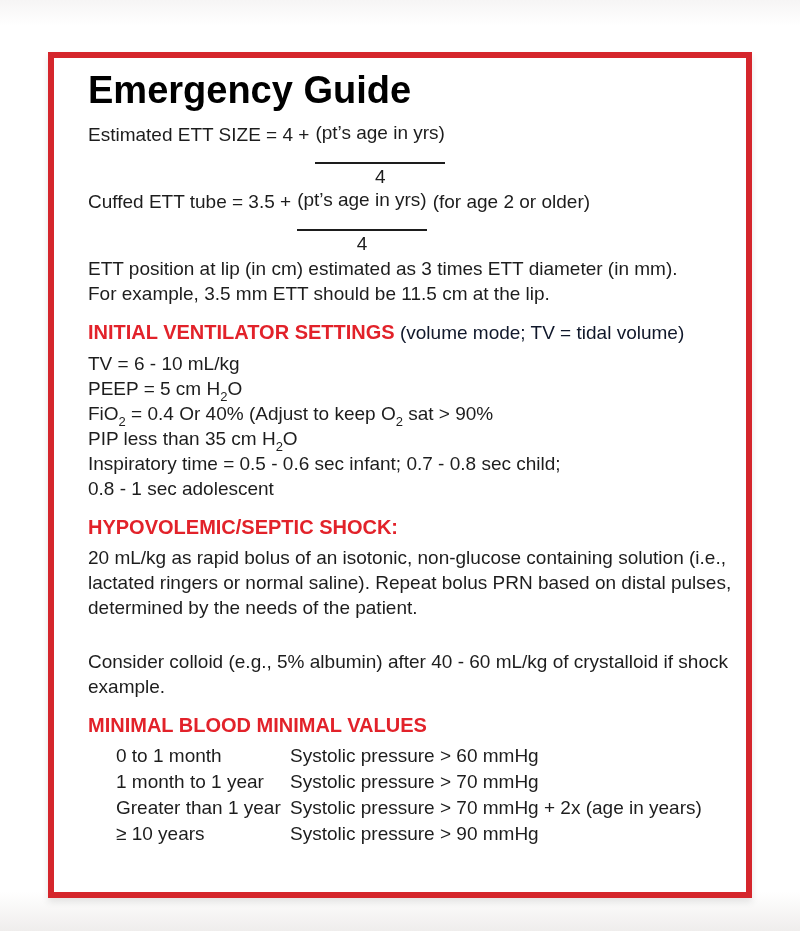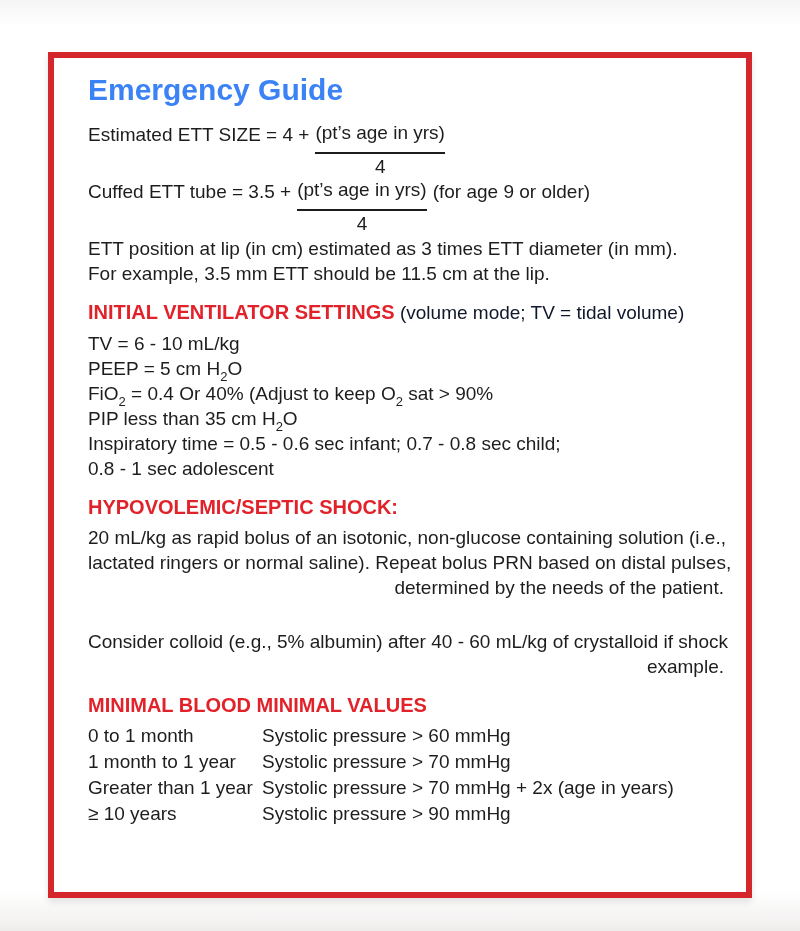--- a/index.html
+++ b/index.html
@@ -16,24 +16,24 @@
     top: 52px;
     width: 704px;
     height: 846px;
     background: #ffffff;
     border: 6px solid #d5262c;
     padding: 16px 22px 0 34px;
     overflow: hidden;
     box-shadow: 0 4px 7px rgba(0,0,0,0.10);
   }
   h1 {
-    font-size: 30px;
+    font-size: 38px;
     line-height: 32px;
     font-weight: bold;
-    color: #3b82f6;
+    color: #000000;
     margin: 0 0 16px 0;
     letter-spacing: 0px;
   }
   h2 {
     font-size: 20px;
     line-height: 24px;
     font-weight: bold;
     color: #e2222a;
     margin: 8px 0 6px 0;
   }
@@ -41,69 +41,70 @@
   h2 .h2-suffix {
     color: #0f172a;
     font-weight: normal;
     font-size: 19px;
   }
   .line {
     font-size: 19px;
     line-height: 25px;
     white-space: nowrap;
   }
-  .para .line { line-height: 25px; text-align: right; }
+  .para .line { line-height: 25px; }
   .para { margin: 0 0 0 0; }
   .para.gap { margin-top: 29px; }
   .formula { white-space: nowrap; }
   .frac {
     display: inline-block;
     vertical-align: top;
     text-align: center;
     margin: 0 6px;
   }
   .frac .num {
     display: block;
     border-bottom: 2px solid #1d1d1d;
-    padding-bottom: 8px;
+    padding-bottom: 18px;
     line-height: 22px;
   }
   .frac .den {
     display: block;
     line-height: 25px;
   }
   .sub {
     font-size: 13px;
     vertical-align: -6px;
     line-height: 0;
   }
   .bp-table { margin-top: 1px; }
   .bp-row {
     display: grid;
     grid-template-columns: 174px auto;
     font-size: 19px;
     line-height: 26px;
     white-space: nowrap;
+    margin-left: 28px;
   }
 </style>
 </head>
 <body>
 
 <div class="card">
 
   <h1>Emergency Guide</h1>
 
   <section>
 
     <div class="line formula">
       <span>Estimated ETT SIZE = 4 +</span><span class="frac"><span class="num">(pt’s age in yrs)</span><span class="den">4</span></span>
     </div>
 
     <div class="line formula">
-      <span>Cuffed ETT tube = 3.5 +</span><span class="frac"><span class="num">(pt’s age in yrs)</span><span class="den">4</span></span><span>(for age 9 or older)</span>
+      <span>Cuffed ETT tube = 3.5 +</span><span class="frac"><span class="num">(pt’s age in yrs)</span><span class="den">4</span></span><span>(for age 2 or older)</span>
     </div>
 
     <div class="line">ETT position at lip (in cm) estimated as 3 times ETT diameter (in mm).</div>
     <div class="line">For example, 3.5 mm ETT should be 11.5 cm at the lip.</div>
   </section>
 
   <section>
     <h2 class="mt"><span>INITIAL VENTILATOR SETTINGS</span><span class="h2-suffix"> (volume mode; TV = tidal volume)</span></h2>
 
     <div class="line">TV = 6 - 10 mL/kg</div>

